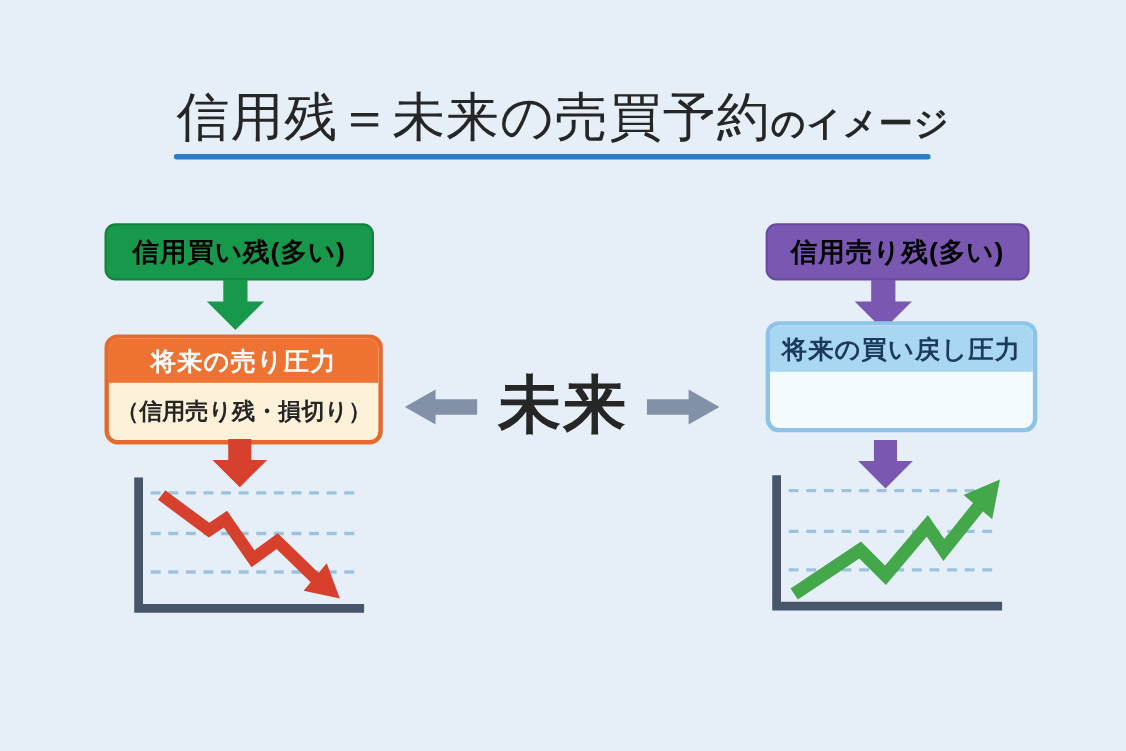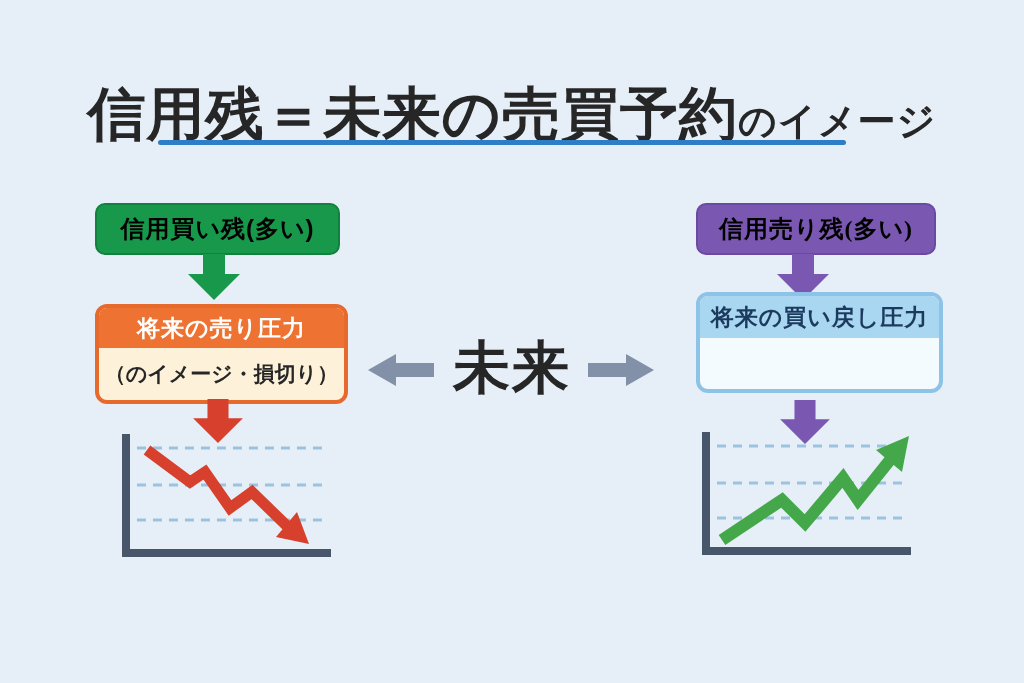--- a/index.html
+++ b/index.html
@@ -4,27 +4,27 @@
 <style>
   html,body{margin:0;padding:0;}
   body{font-family:"Liberation Sans","DejaVu Sans",sans-serif;}
   .canvas{
     position:relative;width:1024px;height:683px;overflow:hidden;
     background:var(--background,#e6eff8);
   }
   .abs{position:absolute;}
   
   .title{left:0;top:82px;width:100%;text-align:center;line-height:1.1;color:var(--title_text,#262626);white-space:nowrap;}
-  .title-main{font-size:58px;font-weight:700;letter-spacing:1px;}
-  .title-suffix{font-size:38px;font-weight:900;letter-spacing:1px;}
+  .title-main{font-size:48px;font-weight:400;letter-spacing:1px;}
+  .title-suffix{font-size:31px;font-weight:900;letter-spacing:1px;}
   .title-underline{left:158px;top:140px;width:688px;height:5px;border-radius:3px;background:var(--underline,#2d7ec6);}
   
   .pill{display:flex;align-items:center;justify-content:center;border-radius:10px;color:#000000;font-weight:800;font-size:24px;letter-spacing:1px;white-space:nowrap;}
   .pill-green{left:95px;top:203px;width:241px;height:48px;background:var(--green,#18984a);border:2px solid var(--green_edge,#0f7c3a);}
-  .pill-purple{left:696px;top:203px;width:236px;height:48px;background:var(--purple,#7a57b1);border:2px solid var(--purple_edge,#64469a);font-family:Liberation Serif, serif;}
+  .pill-purple{left:696px;top:203px;width:236px;height:48px;background:var(--purple,#7a57b1);border:2px solid var(--purple_edge,#64469a);}
   
   .framed{border-radius:12px;overflow:hidden;display:flex;flex-direction:column;justify-content:space-between;}
   .framed-orange{left:95px;top:304px;width:245px;height:92px;border:4px solid var(--orange_border,#e56a2c);background:var(--cream,#fdf2d9);}
   .framed-orange .framed-header{height:40px;background:var(--orange,#ee7231);color:#ffffff;}
   .framed-orange .framed-body{color:var(--dark_text,#262626);}
   .framed-blue{left:696px;top:292px;width:239px;height:93px;border:4px solid var(--blue_border,#8cc3e7);background:var(--blue_body,#f3fbff);}
   .framed-blue .framed-header{height:42px;background:var(--blue_header,#a9d6f0);color:var(--navy,#1b3a5e);}
   .framed-blue .framed-body{color:var(--navy,#1b3a5e);}
   .framed-header{display:flex;align-items:center;justify-content:center;font-weight:800;font-size:23px;letter-spacing:1px;white-space:nowrap;}
   .framed-body{flex:1;display:flex;align-items:center;justify-content:center;font-weight:800;font-size:21px;white-space:nowrap;}
@@ -53,21 +53,21 @@
   <div class="abs title-underline"></div>
 
   <div class="abs pill pill-green">
     <span>信用買い残(多い)</span>
   </div>
   <svg class="abs arrow-down" style="left:184px;top:254px" viewBox="0 0 60 46">
     <polygon class="fill-green" points="19,0 41,0 41,20 56,20 30,46 4,20 19,20"></polygon>
   </svg>
   <div class="abs framed framed-orange">
     <div class="framed-header">将来の売り圧力</div>
-    <div class="framed-body">（のイメージ・損切り）</div>
+    <div class="framed-body">（信用売り残・損切り）</div>
   </div>
   <svg class="abs arrow-down" style="left:189px;top:399px;width:58px;height:44px" viewBox="0 0 60 46">
     <polygon class="fill-red" points="19,0 41,0 41,20 56,20 30,46 4,20 19,20"></polygon>
   </svg>
   <svg class="abs chart chart-left" viewBox="0 0 218 132">
       <line x1="20" y1="18" x2="208" y2="18" stroke="#9cc3de" stroke-width="3" stroke-dasharray="9 7"></line>
       <line x1="20" y1="55" x2="208" y2="55" stroke="#9cc3de" stroke-width="3" stroke-dasharray="9 7"></line>
       <line x1="20" y1="90" x2="208" y2="90" stroke="#9cc3de" stroke-width="3" stroke-dasharray="9 7"></line>
       <path d="M9 4 L9 123 L214 123" fill="none" stroke="#47566b" stroke-width="8"></path>
       <polyline points="30,20 73,52 88,42 113,78 135,62 170,96" fill="none" stroke="#d6402c" stroke-width="11" stroke-linejoin="miter"></polyline>

